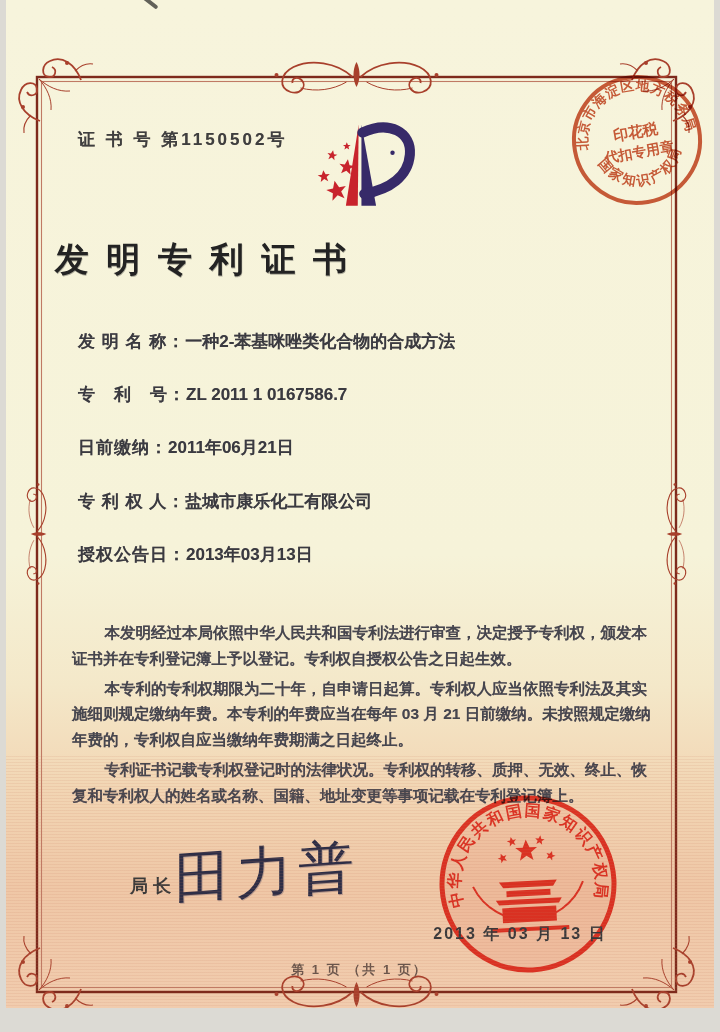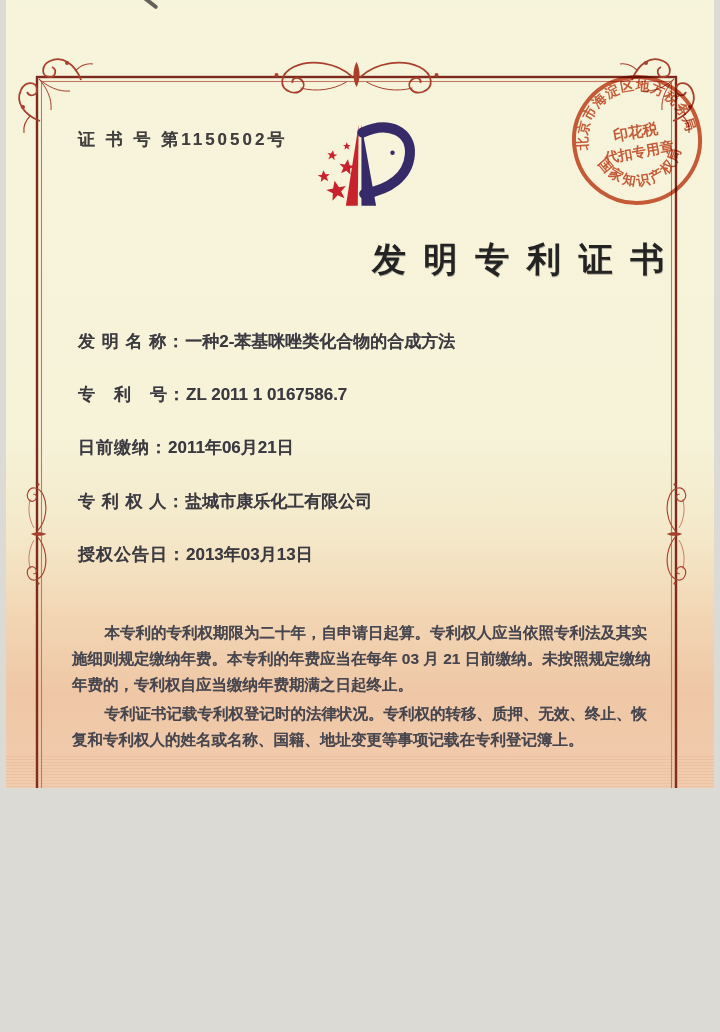--- a/index.html
+++ b/index.html
@@ -3,21 +3,21 @@
 <meta charset="utf-8">
 <style>
   html,body{margin:0;padding:0;}
   body{
     width:720px;height:1032px;position:relative;
     background:#dcdad4;
     font-family:"Liberation Sans","DejaVu Sans",sans-serif;
     overflow:hidden;
   }
   .paper{
-    position:absolute;left:6px;top:0;width:708px;height:788px;
+    position:absolute;left:6px;top:0;width:708px;height:1008px;
     background:linear-gradient(180deg,
       #f7f4dc 0%, #f6f3d9 55%, #f4e8c9 68%,
       #f2d6b4 78%, #efc7a6 88%, #f1ccae 100%);
     overflow:hidden;
   }
   .scanlines{
     position:absolute;left:0;top:756px;width:708px;height:276px;
     background:repeating-linear-gradient(180deg,
       rgba(197,120,92,0.12) 0 1px, rgba(255,255,255,0) 1px 3px);
     pointer-events:none;
@@ -27,21 +27,21 @@
     background:#3c3c38;transform:rotate(38deg);border-radius:2px;opacity:.8;
   }
   .border-svg{position:absolute;left:-9px;top:37px;width:719px;height:995px;}
   .cert-number{
     position:absolute;left:72px;top:128px;
     font-size:17px;font-weight:600;color:#3f3f3f;letter-spacing:3px;
     text-shadow:0 0 .5px rgba(60,40,40,.5);
   }
   .logo{position:absolute;left:296px;top:116px;width:128px;height:100px;}
   .title{
-    position:absolute;left:31px;top:237px;width:645px;text-align:right;
+    position:absolute;left:31px;top:237px;width:645px;text-align:left;
     font-size:34px;font-weight:bold;color:#232323;
     letter-spacing:.52em;text-indent:.52em;
     text-shadow:.5px .5px 0 rgba(40,40,40,.35);
   }
   .fields{position:absolute;left:72px;top:330px;width:560px;}
   .field-row{height:53.2px;font-size:17px;font-weight:600;color:#3a3a40;
     text-shadow:0 0 .5px rgba(50,40,60,.45);}
   .field-label{letter-spacing:1px;text-align:right;}
   .paragraphs{
     position:absolute;left:66px;top:620px;width:588px;
@@ -147,20 +147,21 @@
     </div>
     <div class="field-row">
       <span class="field-label">专 利 权 人：</span><span class="field-value">盐城市康乐化工有限公司</span>
     </div>
     <div class="field-row">
       <span class="field-label">授权公告日：</span><span class="field-value">2013年03月13日</span>
     </div>
   </div>
 
   <div class="paragraphs">
+    <p>本发明经过本局依照中华人民共和国专利法进行审查，决定授予专利权，颁发本证书并在专利登记簿上予以登记。专利权自授权公告之日起生效。</p>
     <p>本专利的专利权期限为二十年，自申请日起算。专利权人应当依照专利法及其实施细则规定缴纳年费。本专利的年费应当在每年 03 月 21 日前缴纳。未按照规定缴纳年费的，专利权自应当缴纳年费期满之日起终止。</p>
     <p>专利证书记载专利权登记时的法律状况。专利权的转移、质押、无效、终止、恢复和专利权人的姓名或名称、国籍、地址变更等事项记载在专利登记簿上。</p>
   </div>
 
   <div class="director-label">局长</div>
   <div class="signature">田力普</div>
 
   <svg class="tax-stamp" viewBox="0 0 150 150">
     <g transform="rotate(-10 75 75)" fill="#c8502f">
       <circle cx="75" cy="75" r="63" fill="none" stroke="#c8502f" stroke-width="4"></circle>

